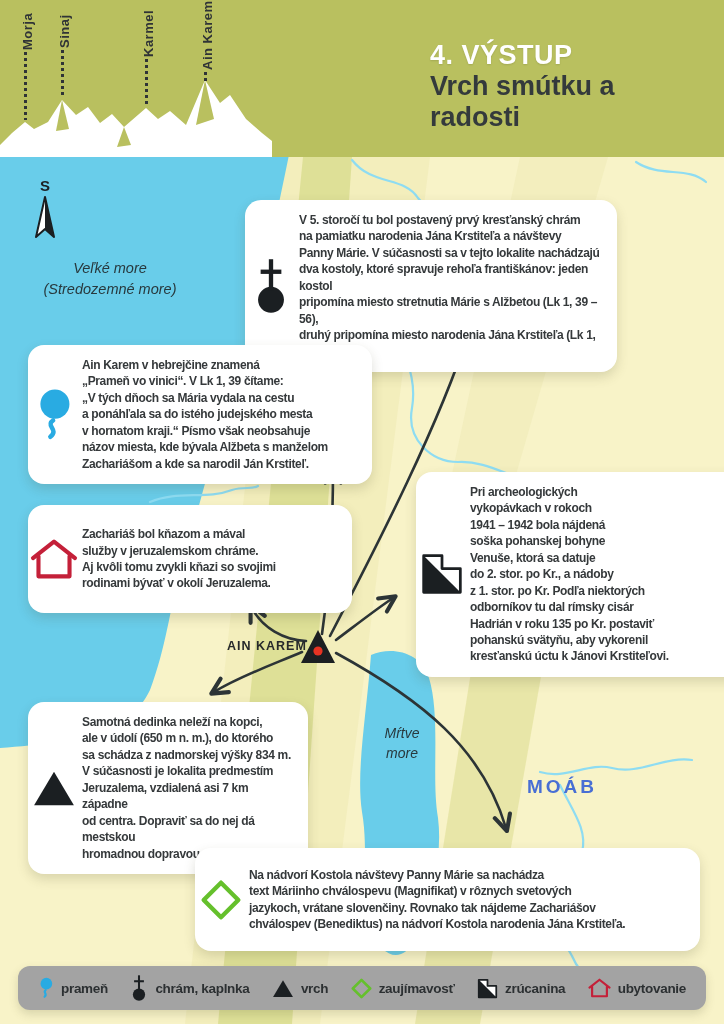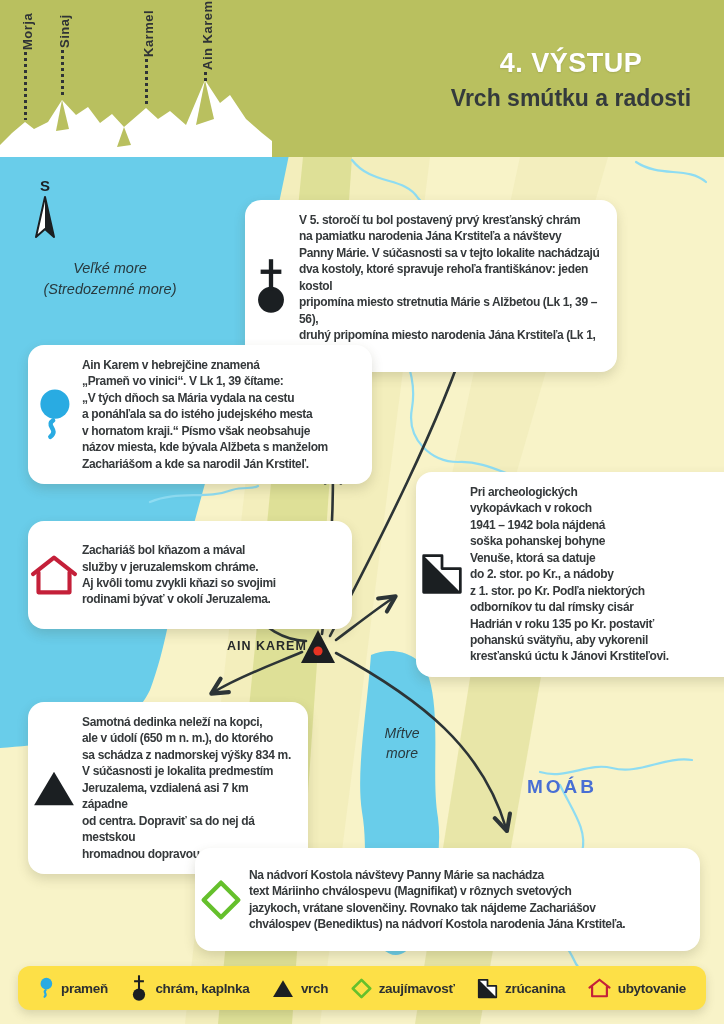--- a/index.html
+++ b/index.html
@@ -9,49 +9,49 @@
     font-family:"Liberation Sans", sans-serif;
     color:#35393b;
   }
   
   .header{position:absolute;left:0;top:0;width:724px;height:157px;background:#b9c05f;z-index:3;}
   .mtns{position:absolute;left:0;top:67px;}
   .peak-label{position:absolute;z-index:4;transform:rotate(-90deg);transform-origin:left top;
     font-size:13px;font-weight:bold;color:#2f3336;letter-spacing:.5px;white-space:nowrap;}
   .dotline{position:absolute;width:3px;z-index:4;
     background-image:repeating-linear-gradient(to bottom,#2f3336 0 3px,transparent 3px 6px);}
-  .title-block{position:absolute;left:430px;top:48px;width:282px;text-align:center;z-index:4;}
+  .title-block{position:absolute;left:430px;top:40px;width:282px;z-index:4;}
   .title{font-size:27px;font-weight:bold;color:#ffffff;letter-spacing:.5px;text-shadow:0 1px 2px rgba(0,0,0,.12);}
-  .subtitle{font-size:23px;font-weight:bold;color:#343a3c;margin-top:6px;}
+  .subtitle{font-size:27px;font-weight:bold;color:#343a3c;}
   
   .map-label{position:absolute;z-index:1;}
   .sea-label{left:20px;top:258px;width:180px;text-align:center;font-style:italic;font-size:14.5px;
     font-weight:500;color:#28393e;line-height:1.45;white-space:pre-line;}
   .region-label{font-size:19px;font-weight:bold;letter-spacing:3px;color:#1d4ed8;opacity:.8;}
   .izrael{left:250px;top:466px;}
   .moab{left:527px;top:776px;}
   .deadsea-label{left:362px;top:724px;width:80px;text-align:center;font-style:italic;font-size:14px;
     font-weight:500;color:#28393e;line-height:1.4;white-space:pre-line;}
   .place-label{left:227px;top:639px;font-size:12.5px;font-weight:bold;letter-spacing:1px;color:#26292b;}
   .compass{position:absolute;left:30px;top:178px;width:30px;text-align:center;z-index:1;}
   .compass .s{font-size:15px;font-weight:bold;color:#1b1f22;line-height:1;}
   
   .callout{position:absolute;background:#ffffff;border-radius:16px;z-index:2;
     box-shadow:0 5px 12px rgba(70,70,40,.18);display:flex;align-items:center;}
   .callout .icon-cell{flex:0 0 52px;display:flex;justify-content:center;align-items:center;}
   .callout .txt{font-size:12px;font-weight:bold;line-height:1.37;letter-spacing:-.35px;
     color:#35393b;white-space:pre-line;padding:12px 12px 12px 2px;}
   .b1{left:245px;top:200px;width:372px;min-height:118px;}
   .b2{left:28px;top:345px;width:344px;min-height:130px;}
-  .b3{left:28px;top:505px;width:324px;min-height:108px;margin-top:16px;}
+  .b3{left:28px;top:505px;width:324px;min-height:108px;}
   .b4{left:378px;top:472px;width:350px;min-height:184px;margin-left:38px;}
   .b5{left:28px;top:702px;width:280px;min-height:138px;}
   .b6{left:195px;top:848px;width:505px;min-height:103px;}
   
-  .legend{position:absolute;left:18px;top:966px;width:688px;height:44px;background:#fde047;
+  .legend{position:absolute;left:18px;top:966px;width:688px;height:44px;background:#a3a3a3;
     border-radius:12px;z-index:3;box-shadow:0 4px 10px rgba(70,70,40,.18);
     display:flex;align-items:center;justify-content:space-between;padding:0 20px;box-sizing:border-box;}
   .legend-item{display:flex;align-items:center;gap:7px;}
   .legend-item .lab{font-size:13.5px;font-weight:bold;color:#2c3032;letter-spacing:-.3px;}
   svg{display:block;}
 </style>
 </head>
 <body>
 
 <div class="page">

